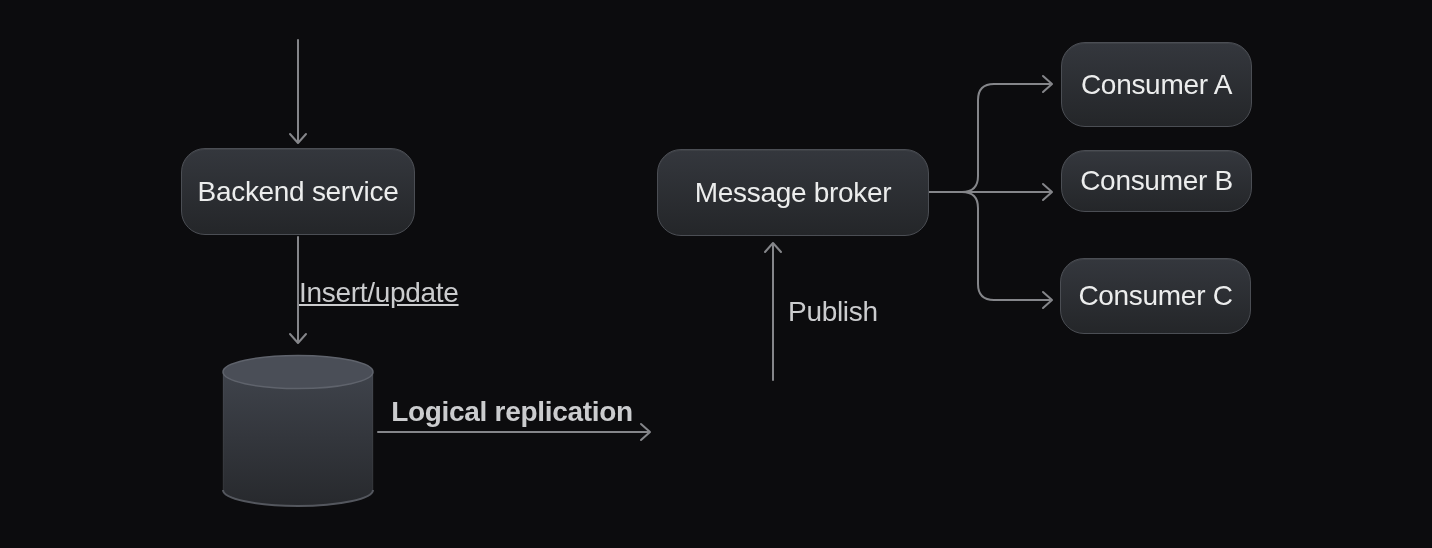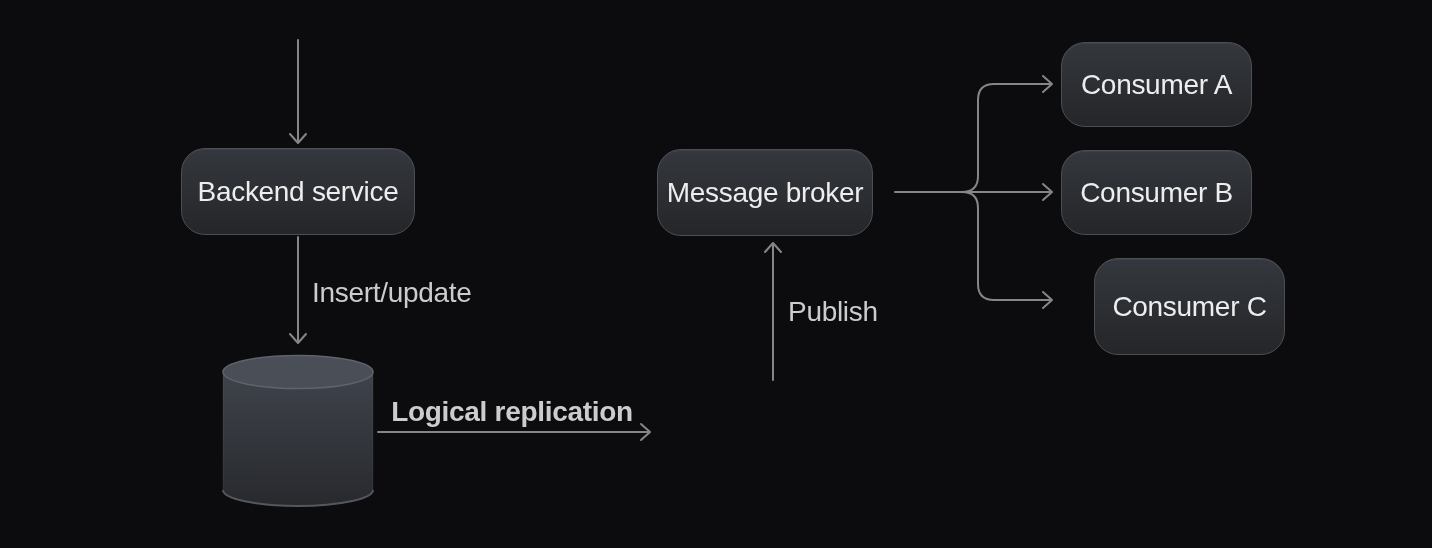--- a/index.html
+++ b/index.html
@@ -121,36 +121,36 @@
     <g>
       <path class="wire" d="M 962 192 Q 978 192 978 208 L 978 284 Q 978 300 994 300 L 1050 300"></path>
       <path class="wire" d="M 1043 292 L 1052 300 L 1043 308"></path>
     </g>
   </svg>
 
   <div class="node" style="left:181px; top:148px; width:234px; height:87px;">
     <span>Backend service</span>
   </div>
 
-  <div class="node" style="left:657px; top:149px; width:216px; height:87px;">
+  <div class="node" style="left:657px; top:149px; width:272px; height:87px;">
     <span>Message broker</span>
   </div>
 
 
   <div class="node" style="left:1061px; top:42px; width:191px; height:85px;">
     <span>Consumer A</span>
   </div>
 
-  <div class="node" style="left:1061px; top:150px; width:191px; height:85px;">
+  <div class="node" style="left:1061px; top:150px; width:191px; height:62px;">
     <span>Consumer B</span>
   </div>
 
-  <div class="node" style="left:1094px; top:258px; width:191px; height:97px;">
+  <div class="node" style="left:1060px; top:258px; width:191px; height:76px;">
     <span>Consumer C</span>
   </div>
 
-  <div class="edge-label" style="left:312px; top:276px;">Insert/update</div>
+  <div class="edge-label" style="left:299px; top:276px;text-decoration:underline;">Insert/update</div>
 
   <div class="edge-label centered" style="left:512px; top:395px;">Logical replication</div>
 
   <div class="edge-label" style="left:788px; top:295px;">Publish</div>
 
 </div>
 
 </body></html>

